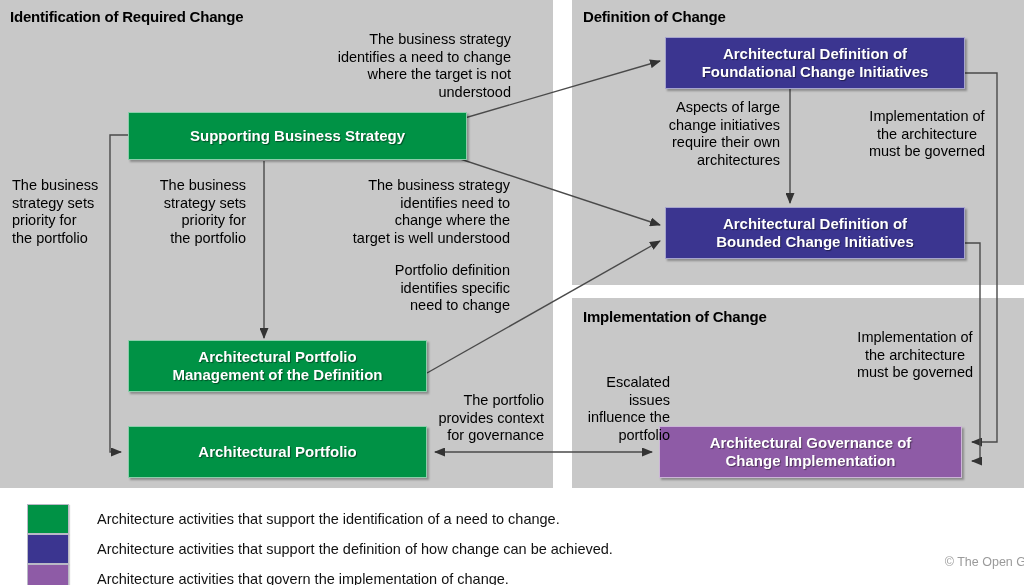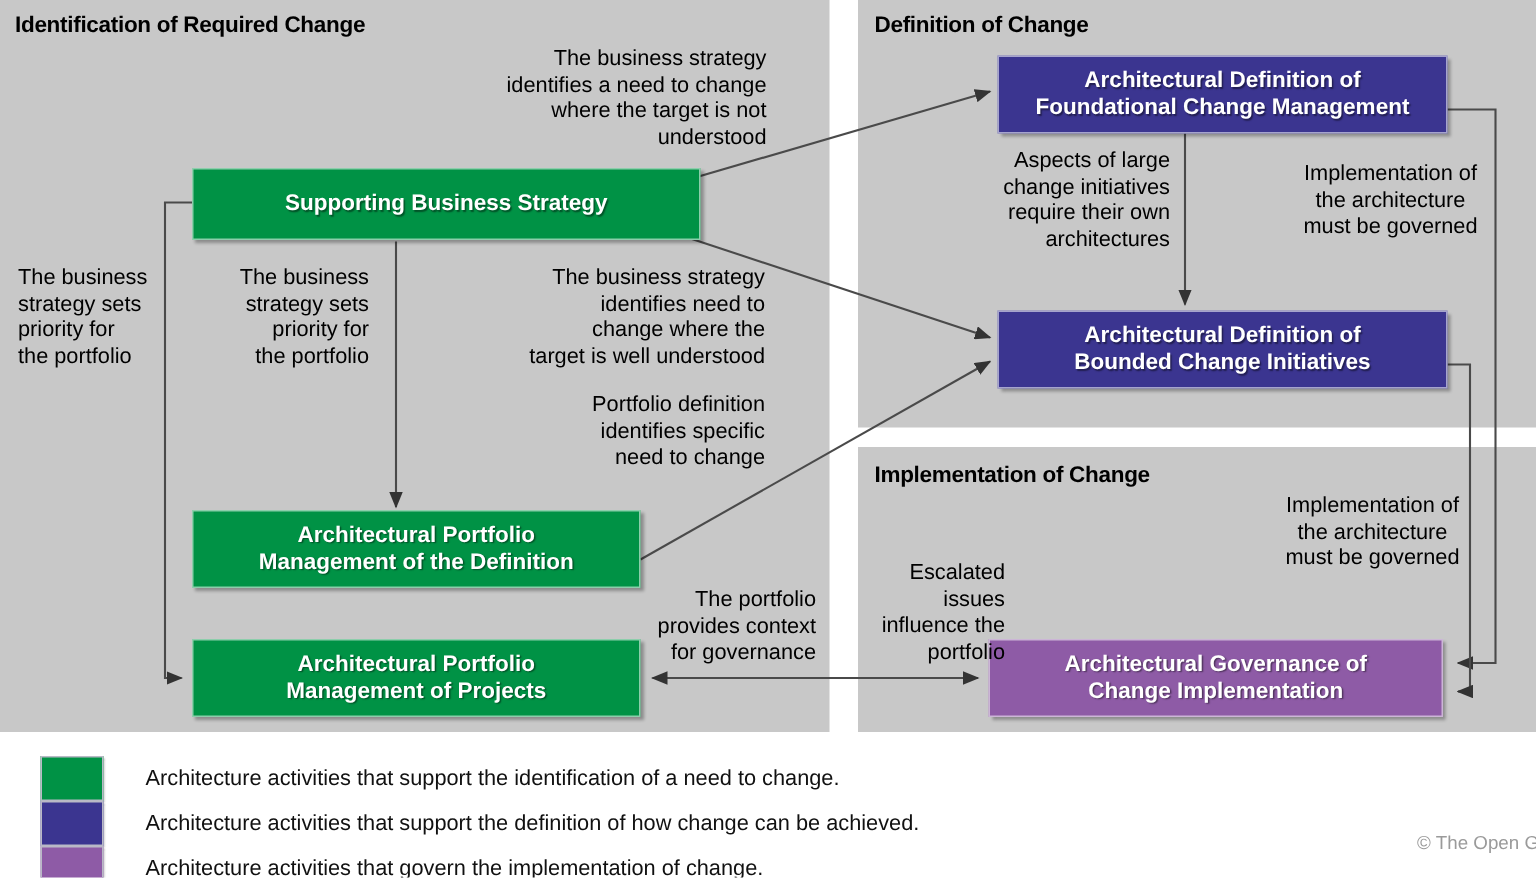--- a/index.html
+++ b/index.html
@@ -84,26 +84,25 @@
     <span>Supporting Business Strategy</span>
   </div>
 
   <div class="node" style="left:128px;top:340px;width:299px;height:52px;background:#009245;flex-direction:column;">
     <span>Architectural Portfolio</span>
     <span>Management of the Definition</span>
   </div>
 
   <div class="node" style="left:128px;top:426px;width:299px;height:52px;background:#009245;flex-direction:column;">
     <span>Architectural Portfolio</span>
-    <span>Management of Projects</span>
   </div>
 
   <div class="node" style="left:665px;top:37px;width:300px;height:52px;background:#3b3590;flex-direction:column;">
     <span>Architectural Definition of</span>
-    <span>Foundational Change Management</span>
+    <span>Foundational Change Initiatives</span>
   </div>
 
   <div class="node" style="left:665px;top:207px;width:300px;height:52px;background:#3b3590;flex-direction:column;">
     <span>Architectural Definition of</span>
     <span>Bounded Change Initiatives</span>
   </div>
 
   <div class="node" style="left:659px;top:426px;width:303px;height:52px;background:#8e5ba6;flex-direction:column;">
     <span>Architectural Governance of</span>
     <span>Change Implementation</span>

